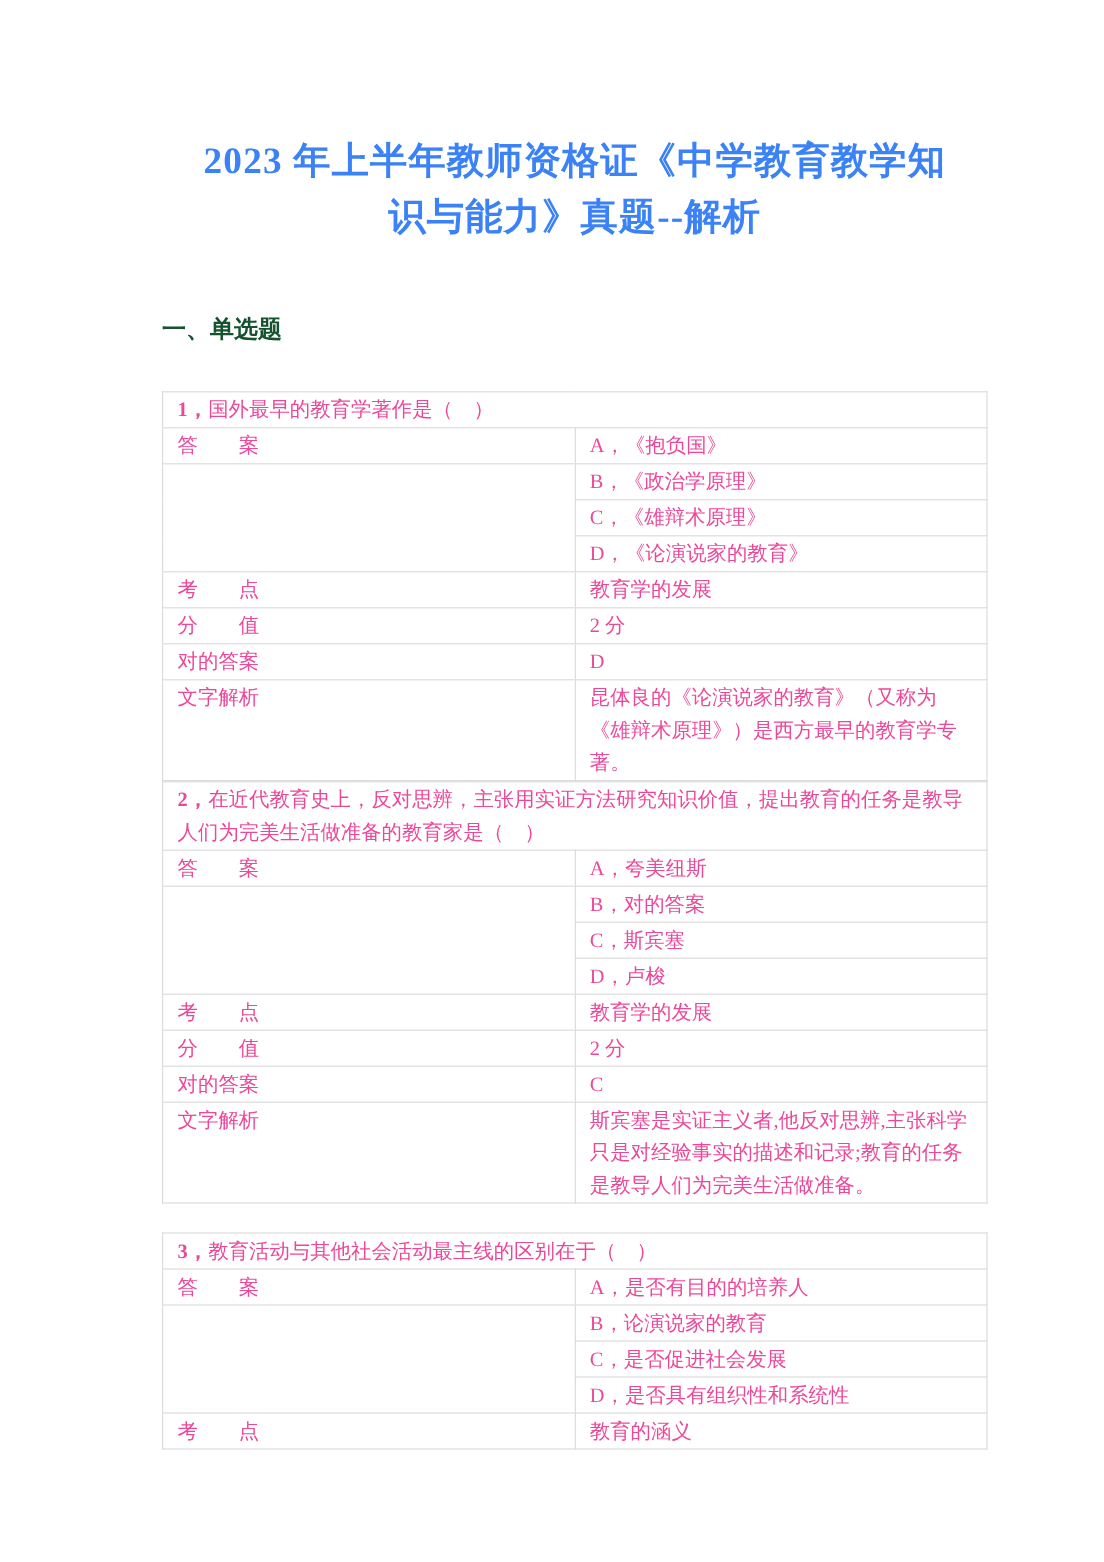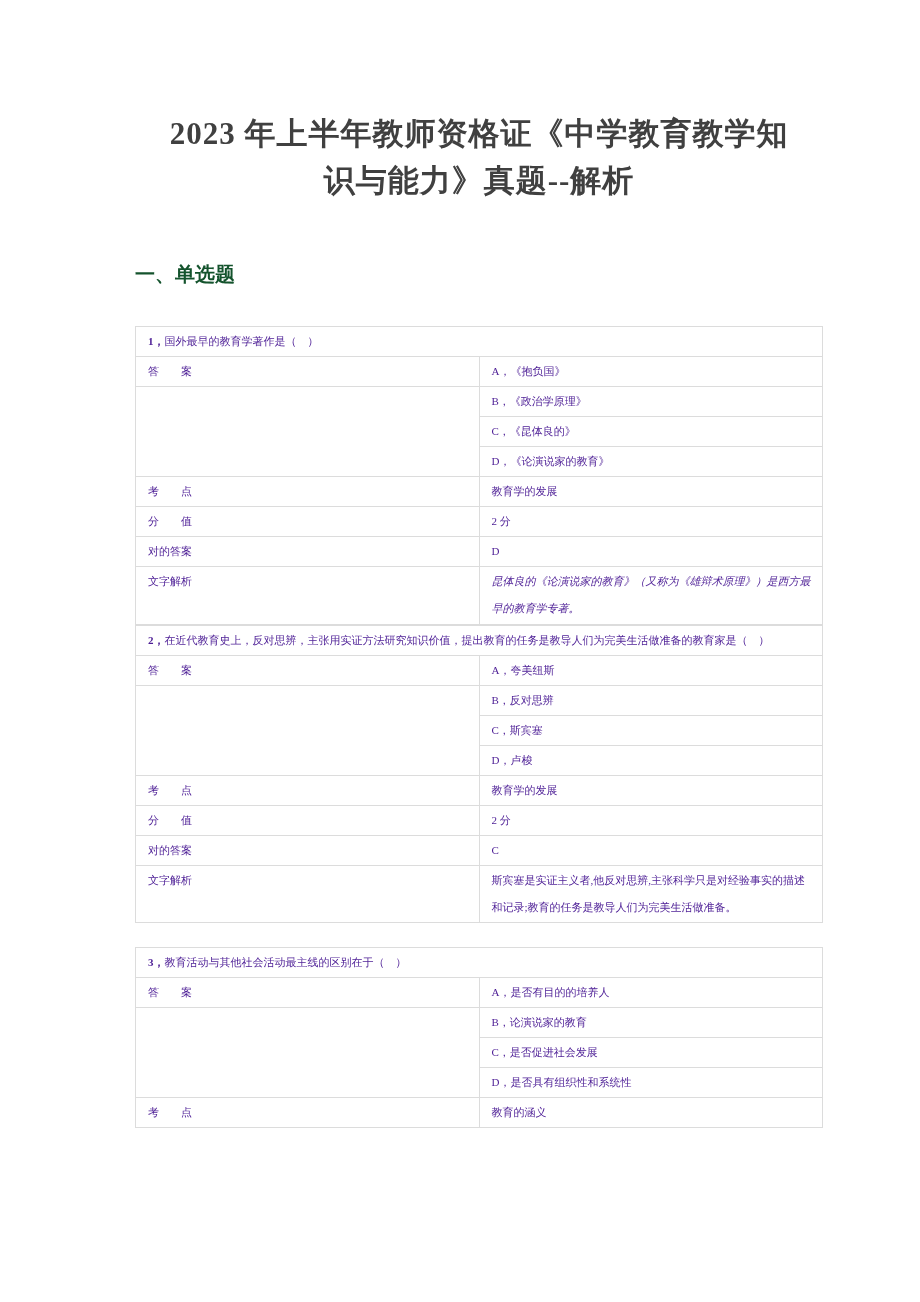--- a/index.html
+++ b/index.html
@@ -8,57 +8,57 @@
     background: #ffffff;
     font-family: "Liberation Serif", "DejaVu Serif", serif;
     color: #212121;
     overflow: hidden;
   }
   .page { padding: 110px 97px 0 135px; width: 920px; }
 
   .doc-title {
     font-size: 31px;
     font-weight: bold;
-    color: #404040;
+    color: #3b82f6;
     text-align: center;
     line-height: 47px;
     max-width: 620px;
     margin: 0 auto;
     letter-spacing: 1px;
   }
 
   .section-heading {
     font-size: 20px;
     font-weight: bold;
     color: #14532d;
     margin-top: 57px;
   }
 
   table.q-table {
     border-collapse: collapse;
     width: 688px;
     table-layout: fixed;
-    font-size: 11px;
-    color: #4c1d95;
+    font-size: 17px;
+    color: #ec4899;
   }
   .t1 { margin-top: 38px; }
   .t2 { }
   .t3 { margin-top: 24px; }
 
   table.q-table td {
     border: 1px solid #dcdcdc;
     vertical-align: top;
     line-height: 27px;
     padding: 1px 8px 1px 12px;
     word-break: break-all;
   }
   td.lbl { width: 92px; padding-left: 6px; padding-right: 4px; }
   td.qcell { padding-left: 6px; }
   .qnum { font-weight: bold; }
-  td.analysis-tall { height: 58px; font-style: italic; }
+  td.analysis-tall { height: 58px; }
 </style>
 </head>
 <body>
 
 <div class="page">
 
   <h1 class="doc-title">2023 年上半年教师资格证《中学教育教学知识与能力》真题--解析</h1>
 
   <h2 class="section-heading">一、单选题</h2>
 
@@ -69,21 +69,21 @@
     </tr>
     <tr>
       <td class="lbl">答　　案</td>
       <td>A，《抱负国》</td>
     </tr>
     <tr>
       <td class="lbl" rowspan="3"></td>
       <td>B，《政治学原理》</td>
     </tr>
     <tr>
-      <td>C，《昆体良的》</td>
+      <td>C，《雄辩术原理》</td>
     </tr>
     <tr>
       <td>D，《论演说家的教育》</td>
     </tr>
     <tr>
       <td class="lbl">考　　点</td>
       <td>教育学的发展</td>
     </tr>
     <tr>
       <td class="lbl">分　　值</td>
@@ -104,21 +104,21 @@
     <tbody>
         <tr>
       <td class="qcell" colspan="2"><span class="qnum">2，</span><span>在近代教育史上，反对思辨，主张用实证方法研究知识价值，提出教育的任务是教导人们为完美生活做准备的教育家是（　）</span></td>
     </tr>
     <tr>
       <td class="lbl">答　　案</td>
       <td>A，夸美纽斯</td>
     </tr>
     <tr>
       <td class="lbl" rowspan="3"></td>
-      <td>B，反对思辨</td>
+      <td>B，对的答案</td>
     </tr>
     <tr>
       <td>C，斯宾塞</td>
     </tr>
     <tr>
       <td>D，卢梭</td>
     </tr>
     <tr>
       <td class="lbl">考　　点</td>
       <td>教育学的发展</td>

